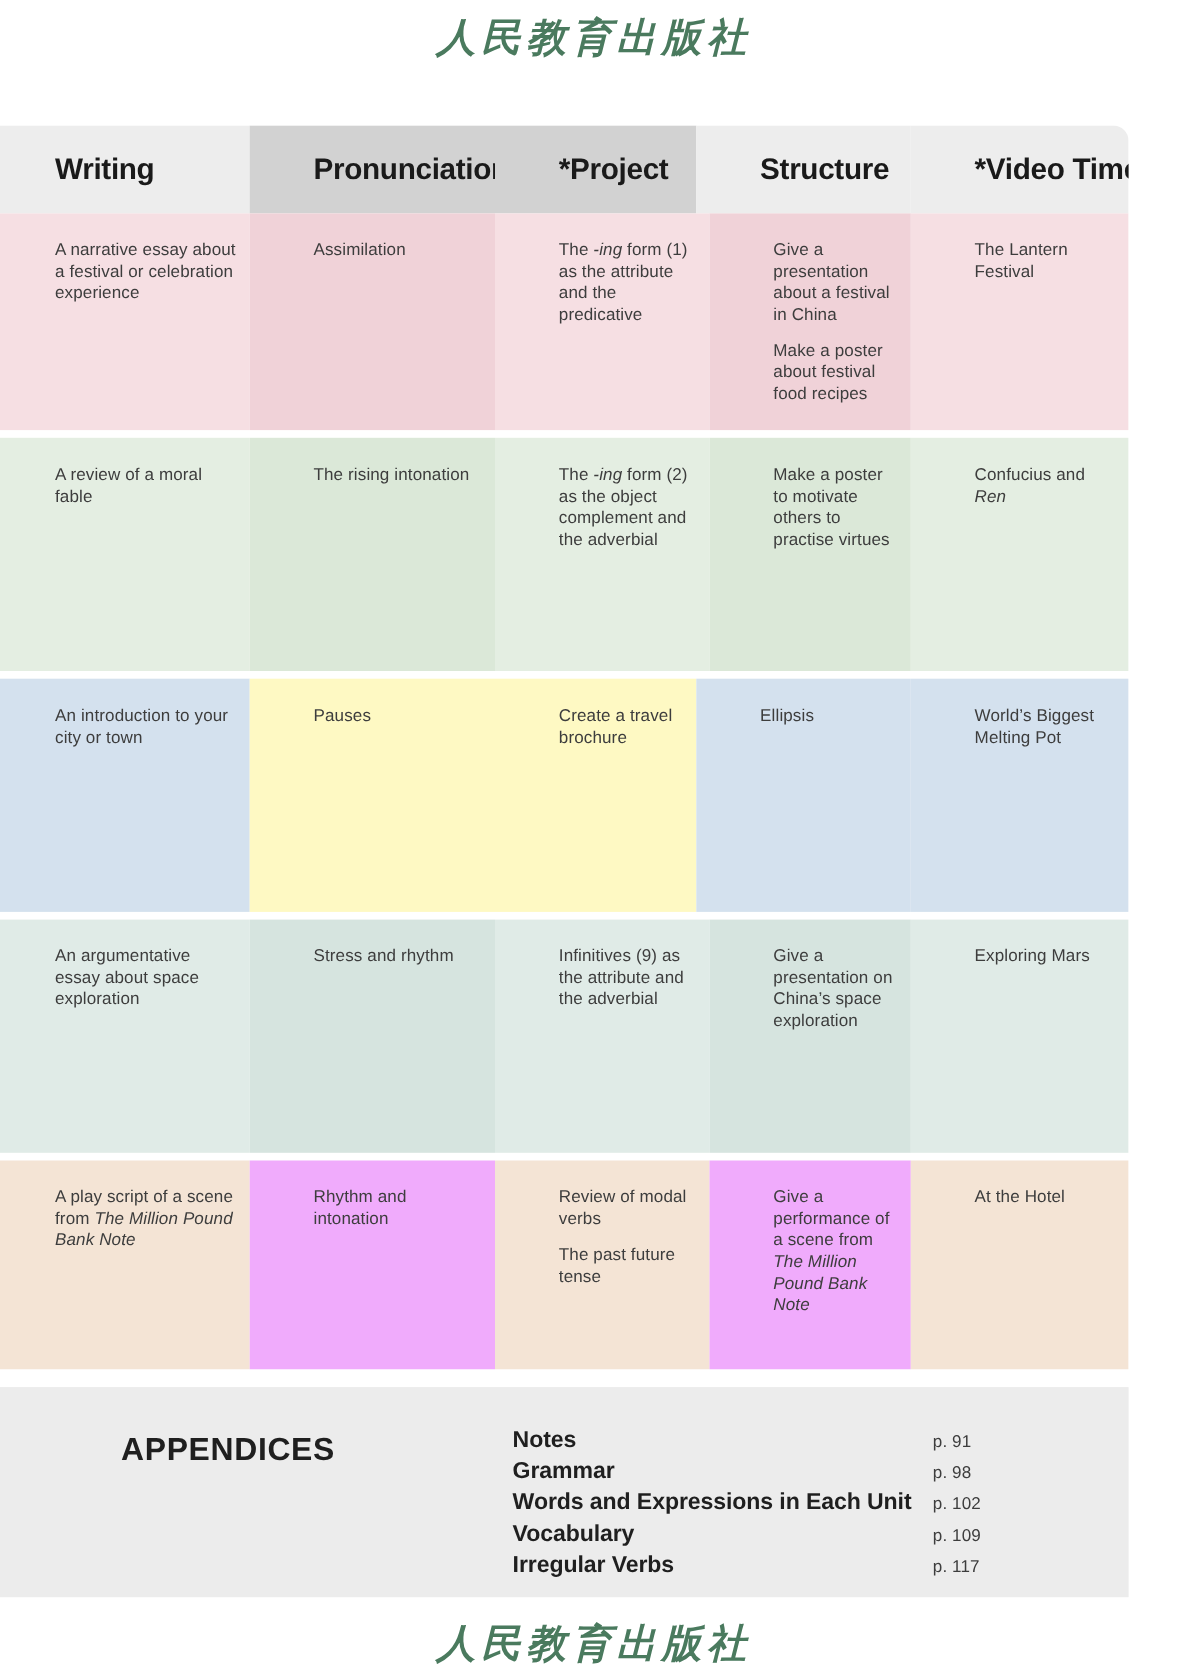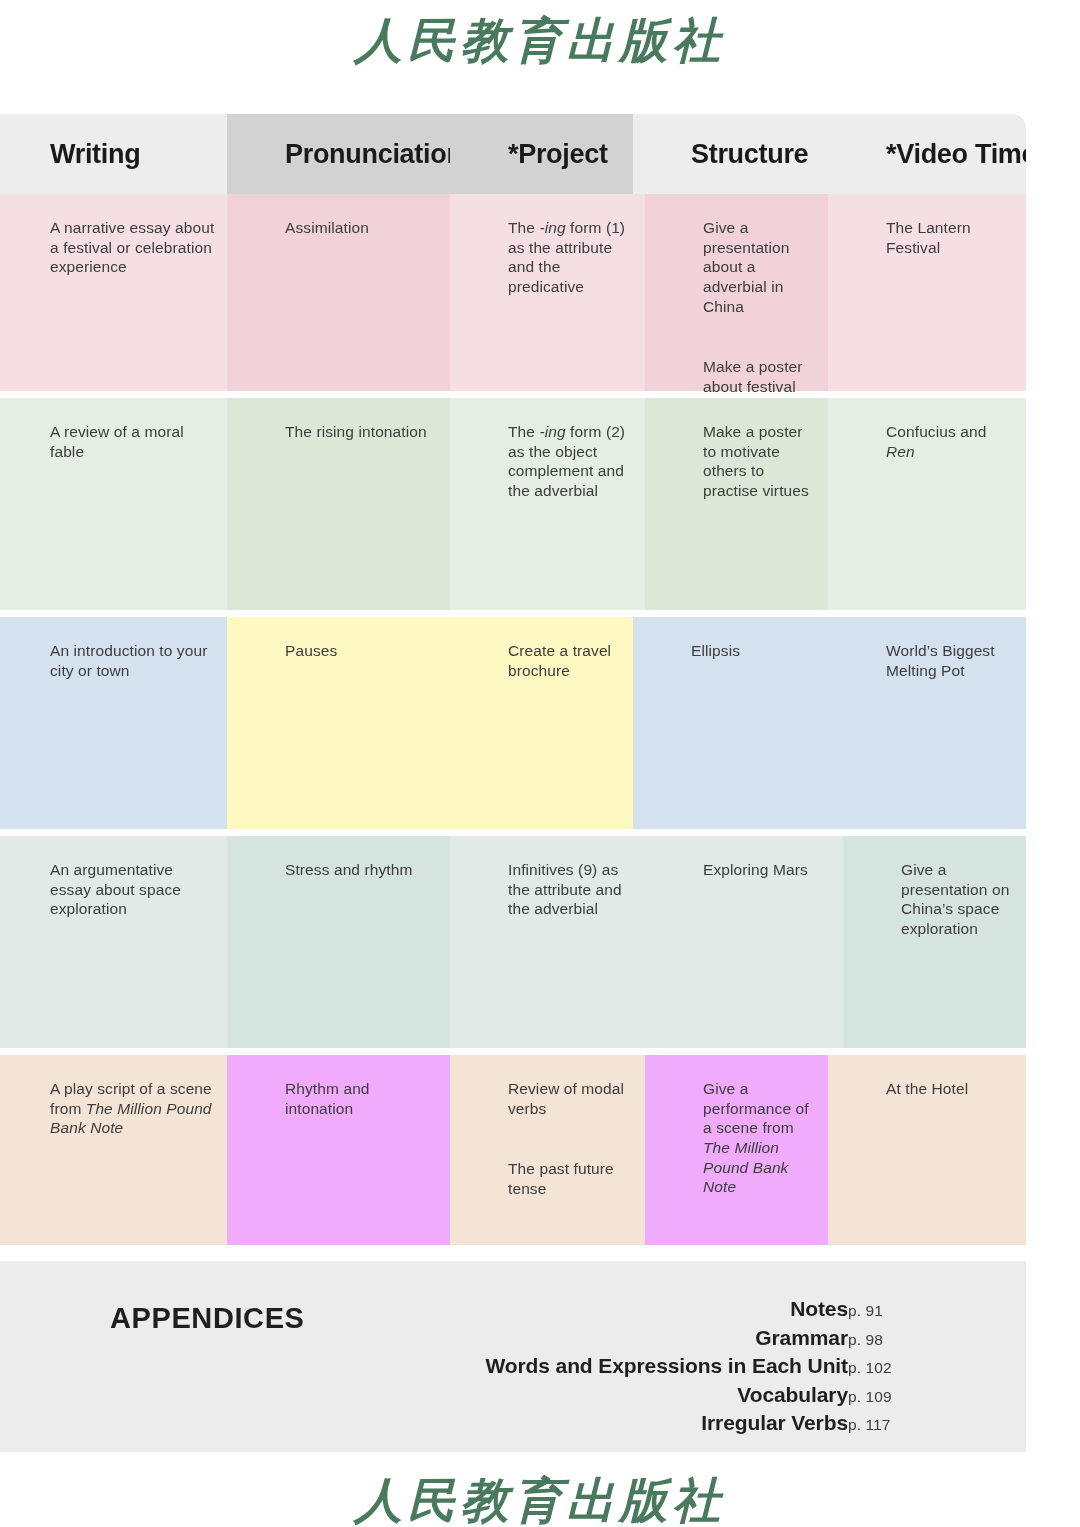--- a/index.html
+++ b/index.html
@@ -20,21 +20,21 @@
   }
 
   
   .logo {
     position: absolute;
     left: 0;
     width: 1080px;
     text-align: center;
     color: #4a7a5e;
     font-family: "DejaVu Serif", "Liberation Serif", serif;
-    font-size: 48px;
+    font-size: 36px;
     font-weight: 600;
     letter-spacing: 5px;
     font-style: italic;
     white-space: nowrap;
     line-height: 1;
   }
   .logo-top    { top: 16px; }
   .logo-bottom { top: 1476px; }
 
   
@@ -102,21 +102,21 @@
 
   
   .h-pink  { height: 197px; }
   .h-green { height: 212px; }
   .h-blue  { height: 212px; }
   .h-mint  { height: 212px; }
   .h-peach { height: 190px; }
 
   .row-gap { height: 7px; background: #ffffff; width: 1034px; }
 
-  .para + .para { margin-top: 41px; }
+  .para + .para { margin-top: 13px; }
 
   em { font-style: italic; }
 
   
   .appendices {
     position: absolute;
     left: -8px;
     top: 1261px;
     width: 1034px;
     height: 191px;
@@ -134,21 +134,20 @@
   .app-list {
     position: absolute;
     left: 474px;
     top: 36px;
     width: 530px;
   }
   .app-item {
     display: flex;
     align-items: baseline;
     height: 28.5px;
-    text-align: right;
   }
   .app-label {
     font-size: 21px;
     font-weight: bold;
     color: #1f1f1f;
     letter-spacing: -0.1px;
     width: 382px;
     white-space: nowrap;
   }
   .app-page {
@@ -177,21 +176,21 @@
           <div class="cell c0 tint-a">
             <div class="para">A narrative essay about a festival or celebration experience</div>
           </div>
           <div class="cell c1 tint-b">
             <div class="para">Assimilation</div>
           </div>
           <div class="cell c2 tint-a">
             <div class="para">The <em>-ing</em> form (1) as the attribute and the predicative</div>
           </div>
           <div class="cell c3 tint-b">
-            <div class="para">Give a presentation about a adverbial in China</div>
+            <div class="para">Give a presentation about a festival in China</div>
             <div class="para">Make a poster about festival food recipes</div>
           </div>
           <div class="cell c4 tint-a">
             <div class="para">The Lantern Festival</div>
           </div>
         </div>
         <div class="row-gap"></div>
         <div class="row r-green h-green">
           <div class="cell c0 tint-a">
             <div class="para">A review of a moral fable</div>
@@ -231,25 +230,25 @@
         <div class="row r-mint h-mint">
           <div class="cell c0 tint-a">
             <div class="para">An argumentative essay about space exploration</div>
           </div>
           <div class="cell c1 tint-b">
             <div class="para">Stress and rhythm</div>
           </div>
           <div class="cell c2 tint-a">
             <div class="para">Infinitives (9) as the attribute and the adverbial</div>
           </div>
+          <div class="cell c3 tint-b">
+            <div class="para">Give a presentation on China’s space exploration</div>
+          </div>
           <div class="cell c4 tint-a">
             <div class="para">Exploring Mars</div>
-          </div>
-          <div class="cell c3 tint-b">
-            <div class="para">Give a presentation on China’s space exploration</div>
           </div>
         </div>
         <div class="row-gap"></div>
         <div class="row r-peach h-peach">
           <div class="cell c0 tint-a">
             <div class="para">A play script of a scene from <em>The Million Pound Bank Note</em></div>
           </div>
           <div class="cell c1 tint-b">
             <div class="para">Rhythm and intonation</div>
           </div>

